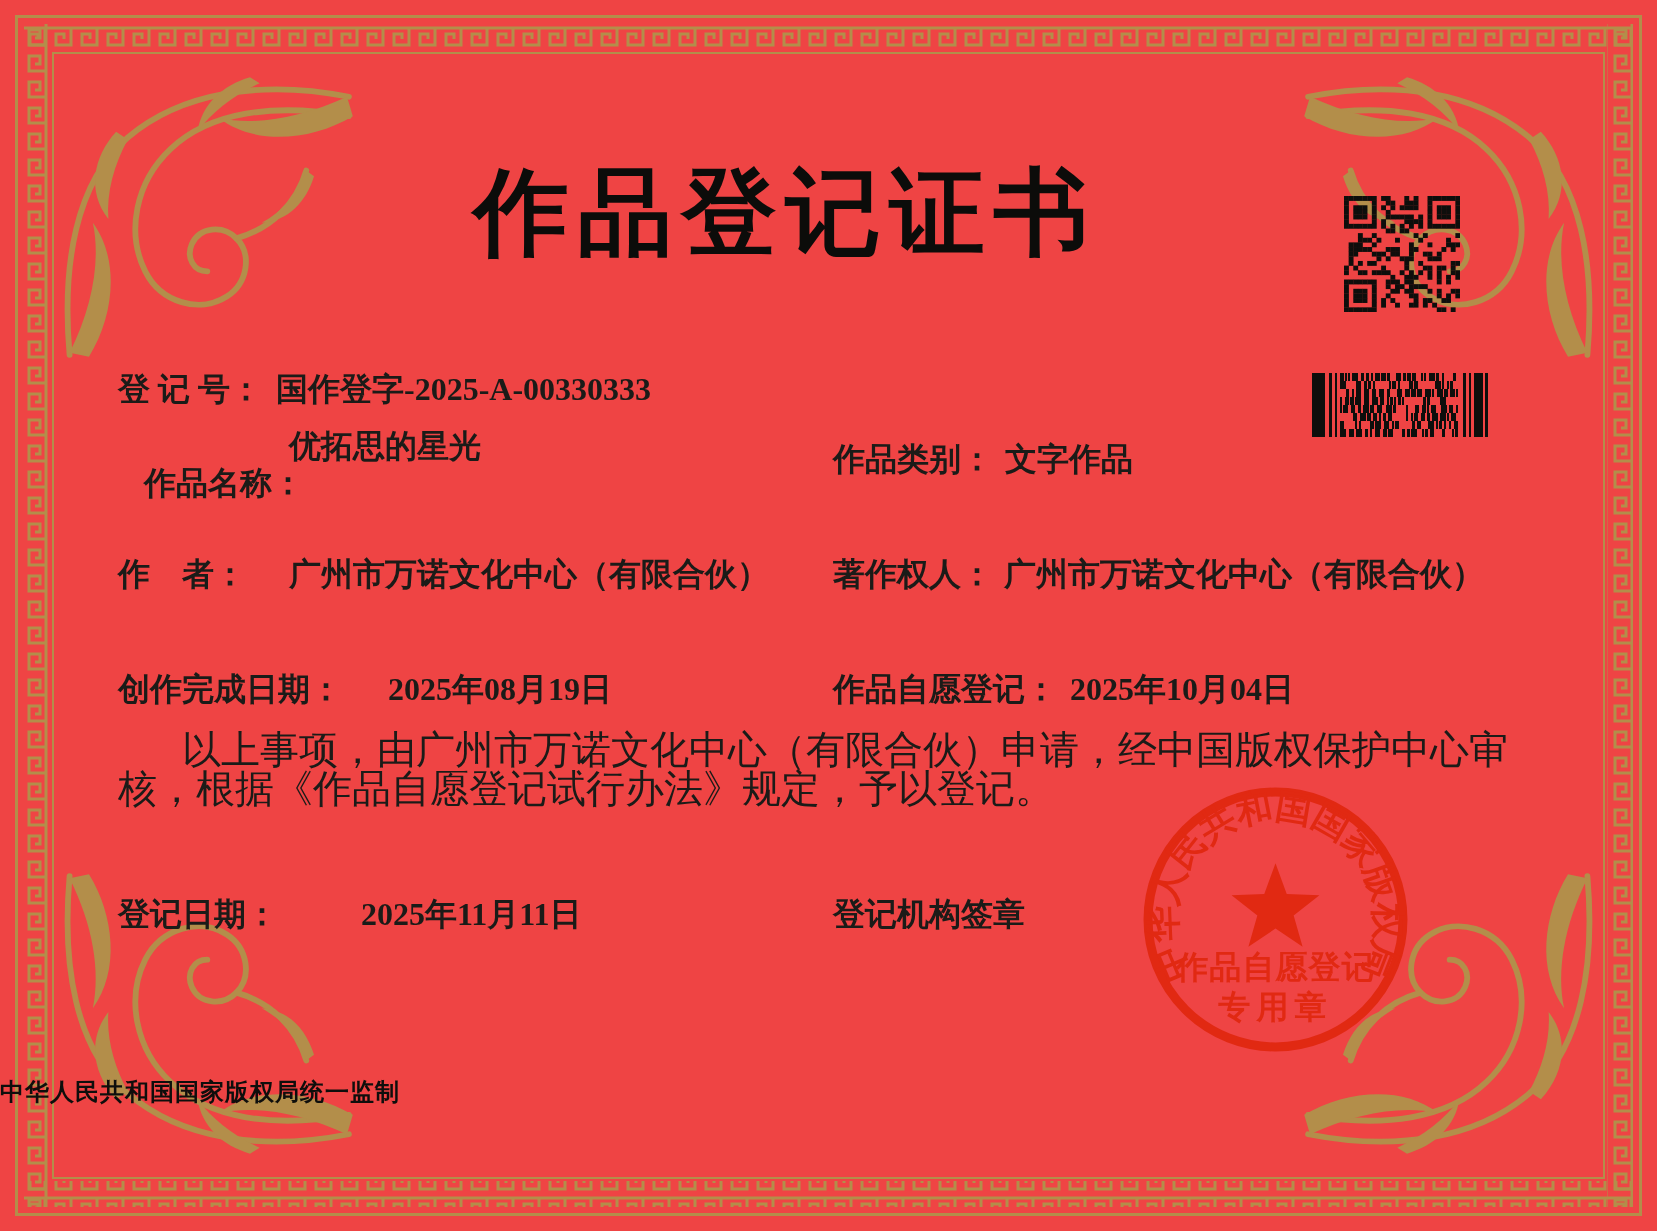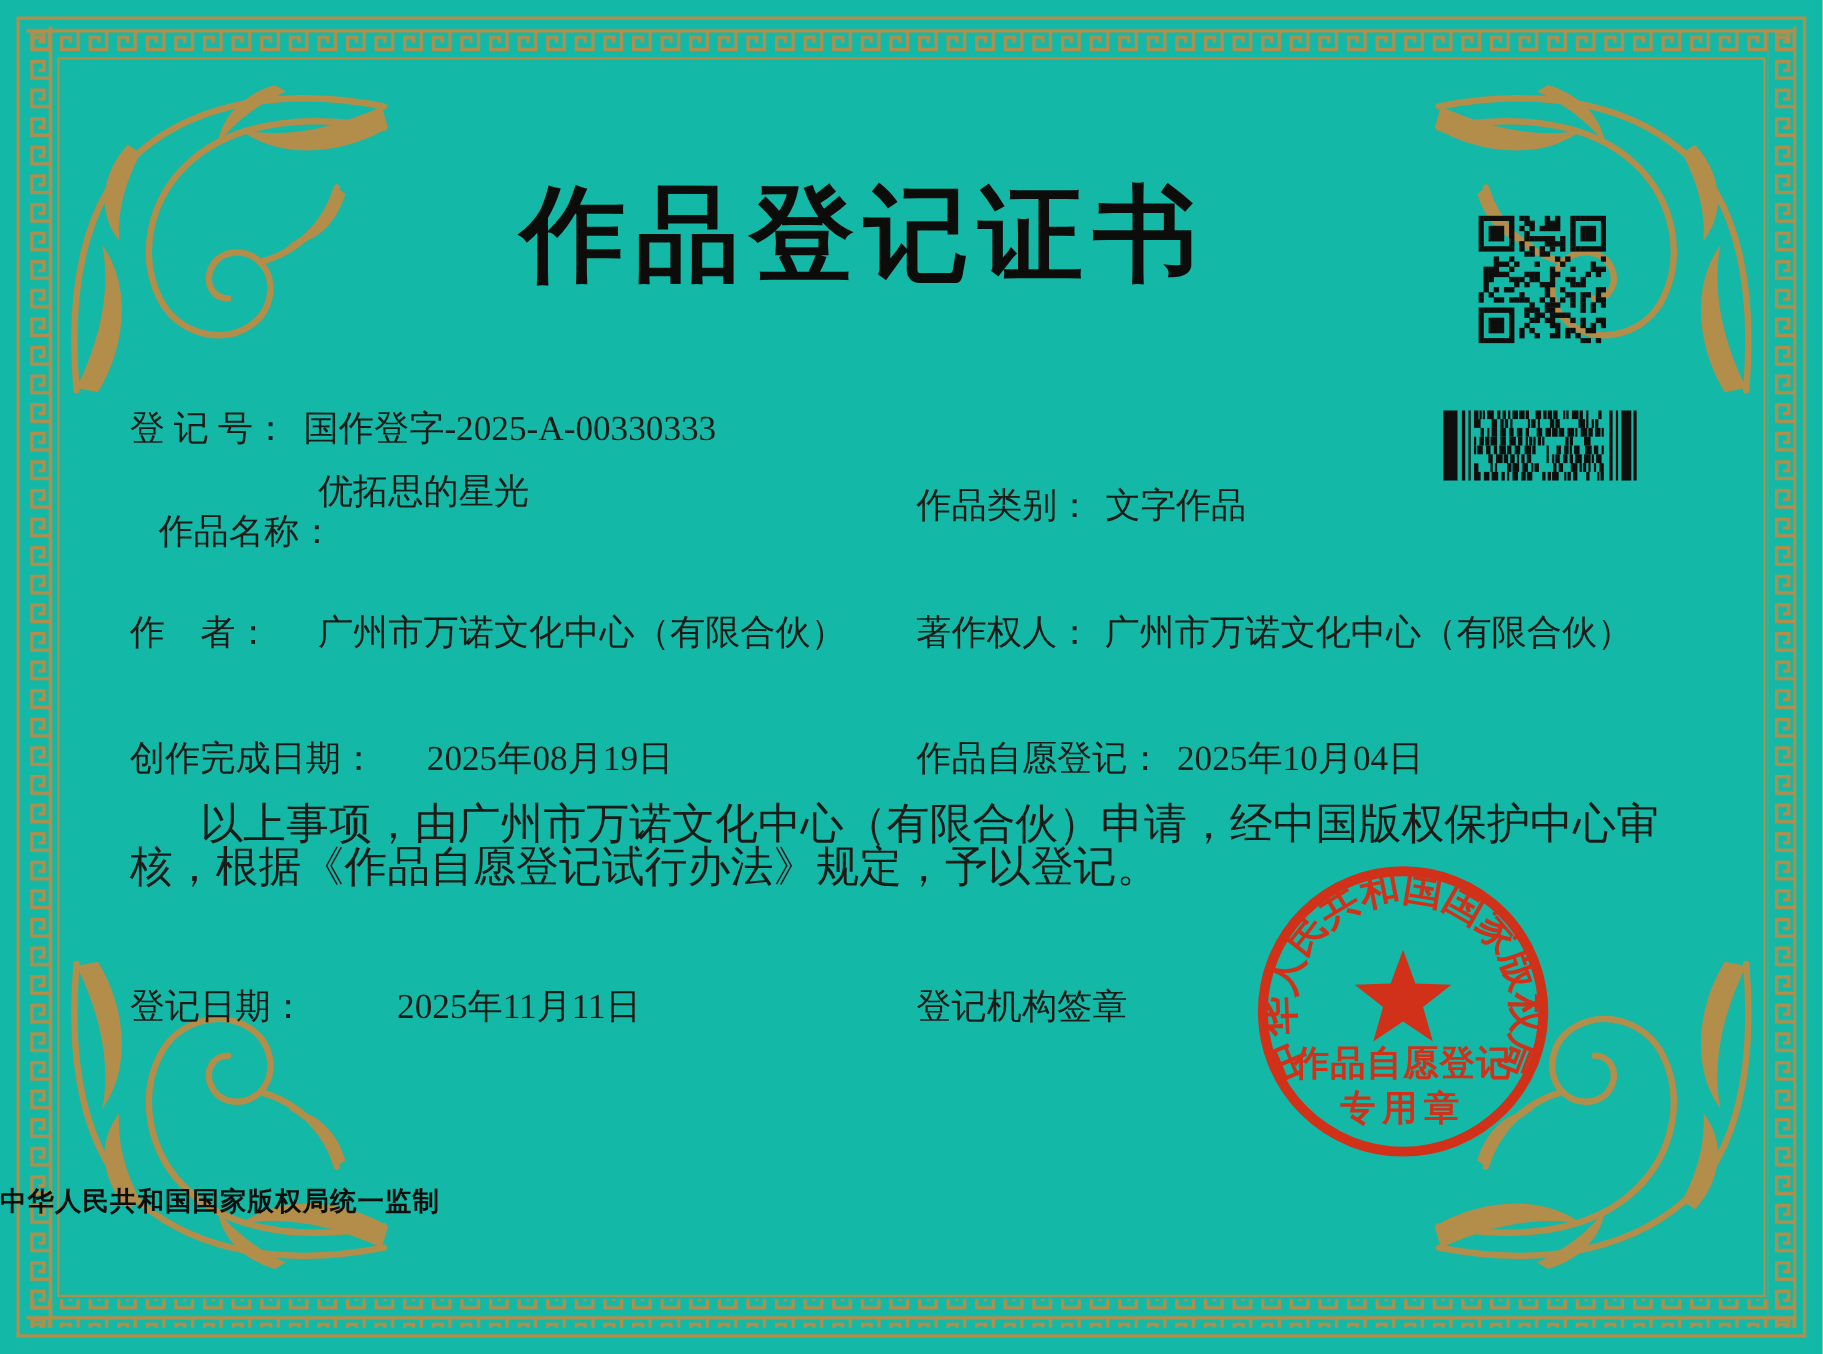--- a/index.html
+++ b/index.html
@@ -1,31 +1,31 @@
 <!DOCTYPE html>
 <html><head>
 <meta charset="utf-8">
 <style>
   html,body{margin:0;padding:0;background:#e8e4d0;}
   .page{
     position:relative;
     width:1657px;height:1231px;
-    background:#14b8a6;
+    background:#ef4444;
     overflow:hidden;
     font-family:"Liberation Serif","DejaVu Serif",serif;
     color:#161614;
   }
   svg.borderart{position:absolute;left:0;top:0;z-index:1;}
   .content{position:absolute;left:0;top:0;width:100%;height:100%;z-index:2;}
   .title{
     position:absolute;left:0;right:86px;top:150px;
     text-align:center;font-size:95px;font-weight:bold;
     letter-spacing:9px;color:#0c0c0a;
   }
-  .f{position:absolute;font-size:32px;white-space:nowrap;color:#1b1b18;}
+  .f{position:absolute;font-size:32px;white-space:nowrap;color:#1b1b18;font-weight:bold;}
   .lab-regno{left:118px;top:368px;}
   .val-regno{left:276px;top:368px;}
   .lab-name{left:116px;top:462px;margin-left:28px;}
   .val-name{left:289px;top:425px;}
   .lab-type{left:833px;top:438px;text-align:center;}
   .val-type{left:1005px;top:438px;}
   .lab-author{left:118px;top:553px;}
   .val-author{left:289px;top:553px;}
   .lab-owner{left:833px;top:553px;}
   .val-owner{left:1004px;top:553px;}

